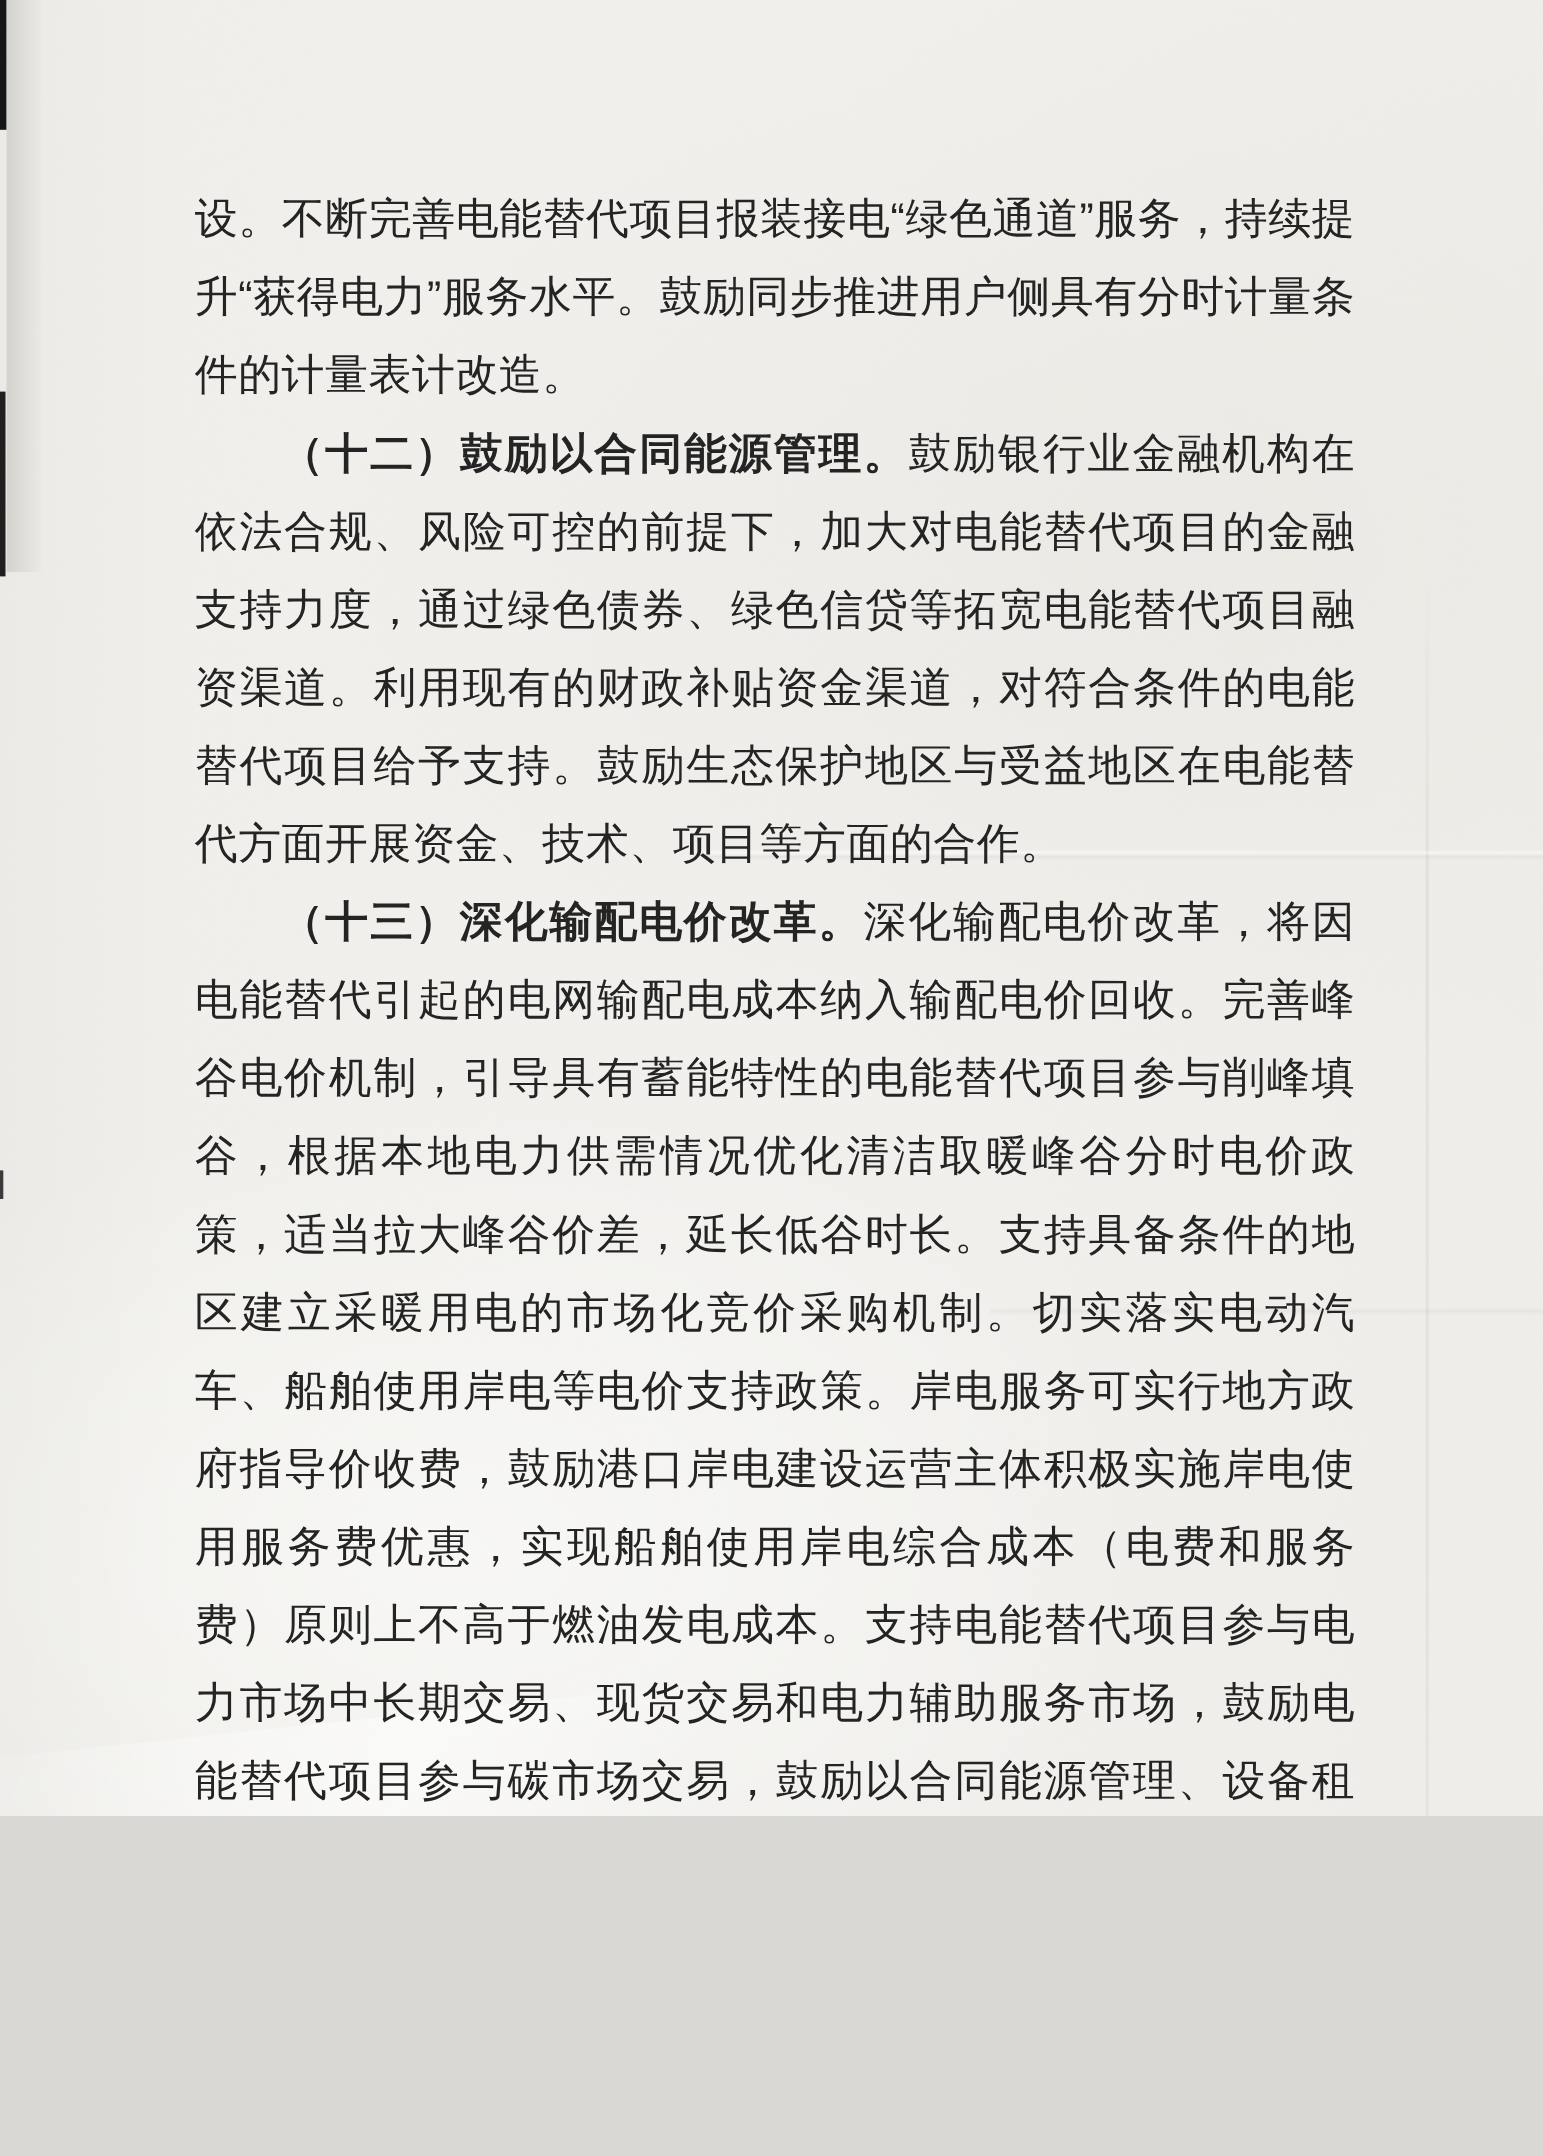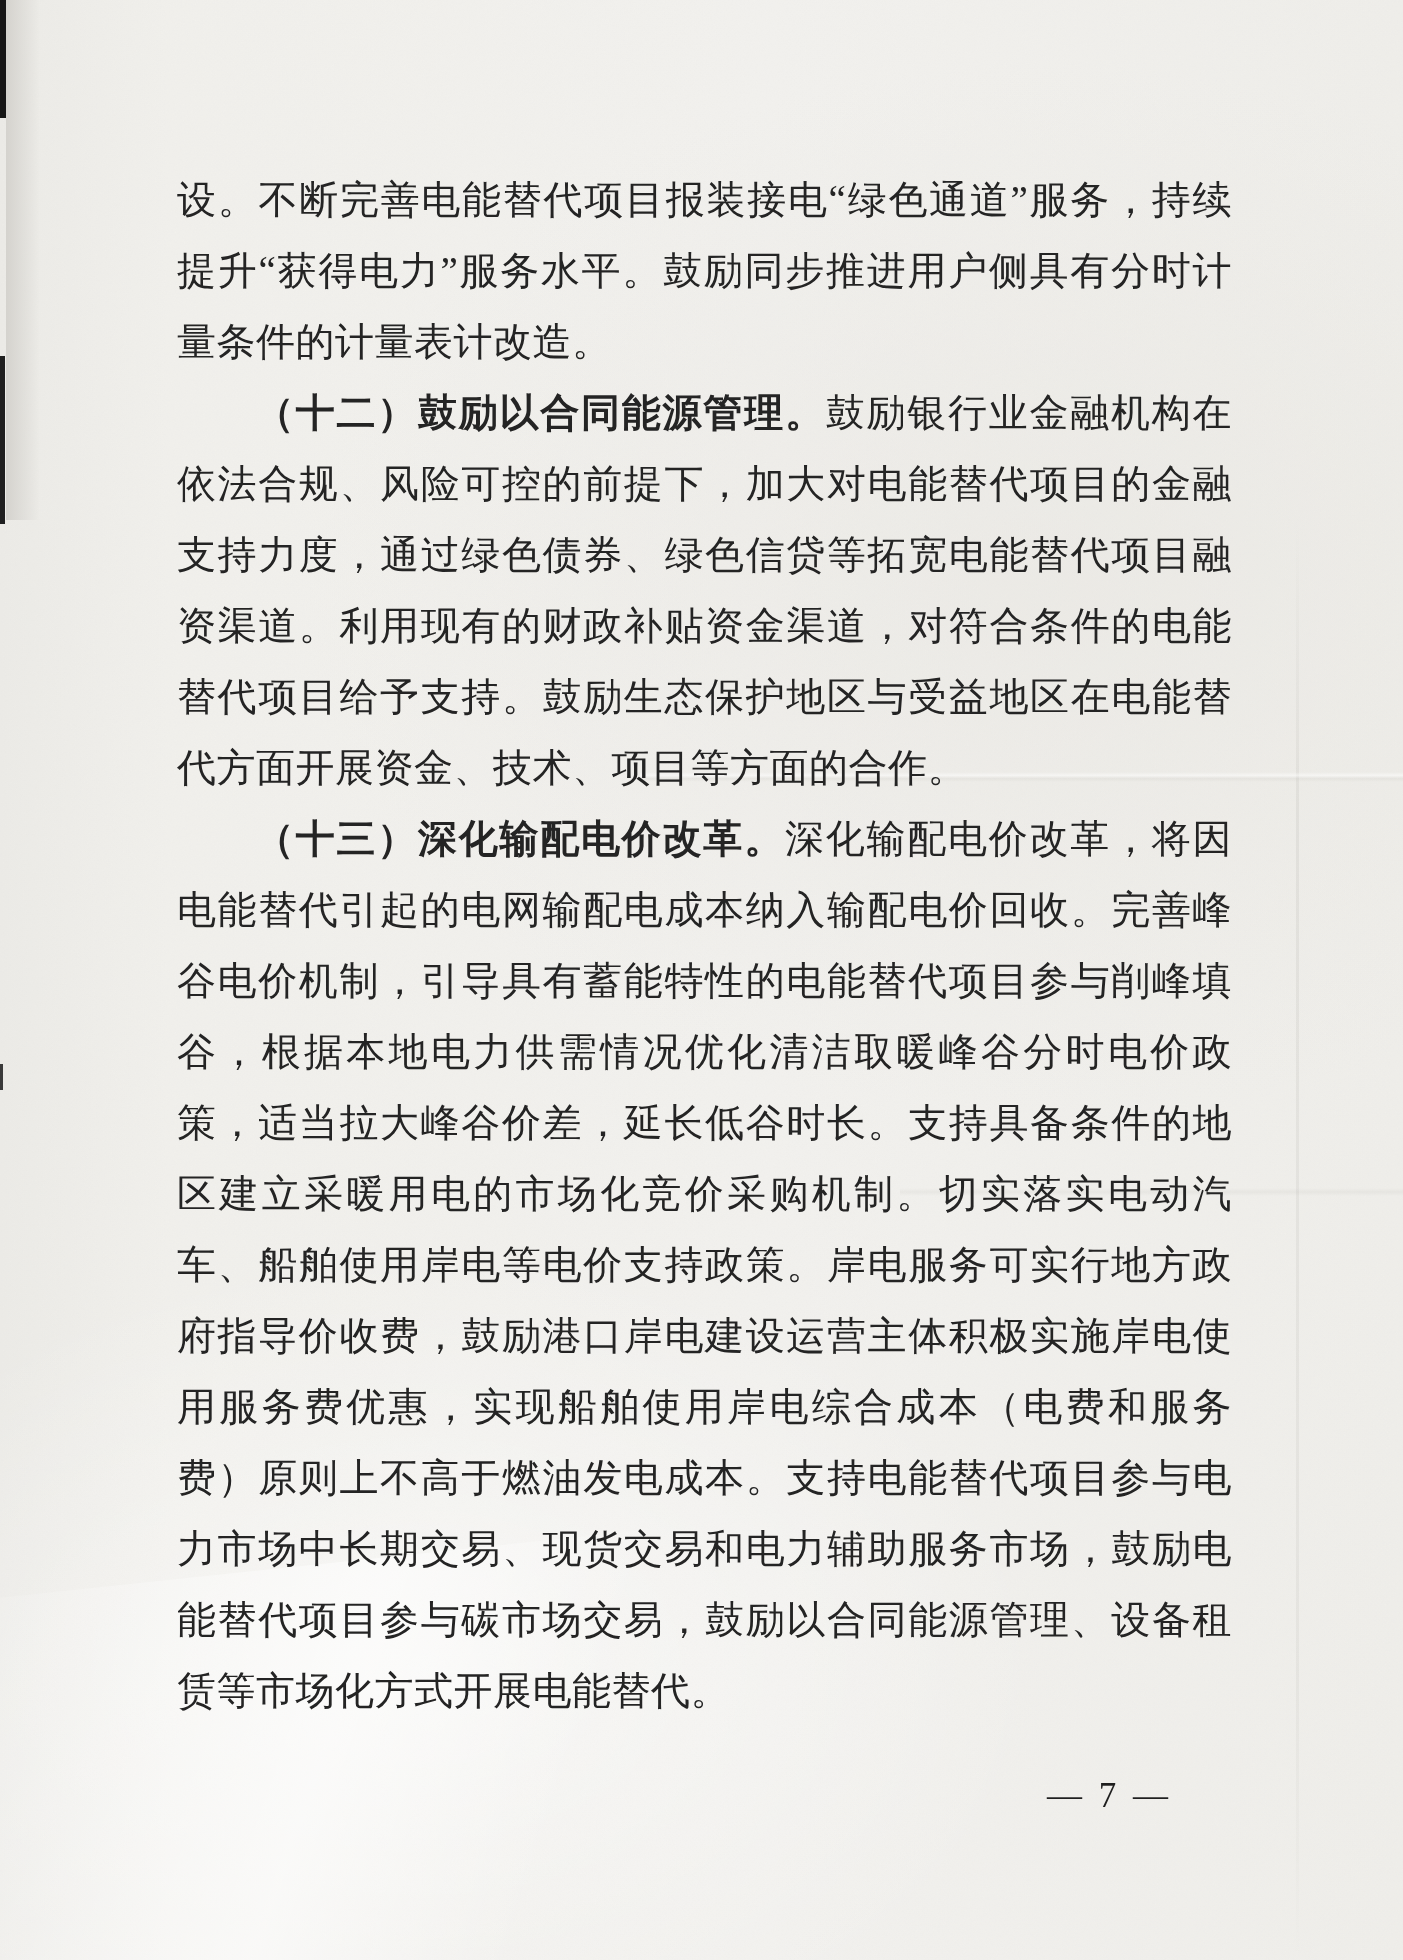--- a/index.html
+++ b/index.html
@@ -3,28 +3,28 @@
 <meta charset="utf-8">
 <style>
   html, body {
     margin: 0;
     padding: 0;
     background: #d9d8d5;
   }
   .page {
     position: relative;
     width: 1403px;
-    height: 1960px;
+    height: 1651px;
     margin: 0 auto;
     background:
       radial-gradient(ellipse 900px 600px at 30% 85%, rgba(255,255,255,0.55), rgba(255,255,255,0) 70%),
       radial-gradient(ellipse 1000px 700px at 75% 30%, rgba(233,231,226,0.6), rgba(233,231,226,0) 75%),
       linear-gradient(90deg, #ecebe7 0%, #f1f0ec 12%, #f2f1ee 55%, #efeeea 100%);
     overflow: hidden;
-    font-family: Liberation Serif, serif;
+    font-family: Liberation Sans, sans-serif;
     color: #242424;
   }
   
   .edge-strip {
     position: absolute;
     left: 0;
     background: #161616;
   }
   .strip-1 { top: 0;    width: 6px; height: 118px; }
   .strip-2 { top: 356px; width: 5px; height: 168px; background:#1f1f1f; }

